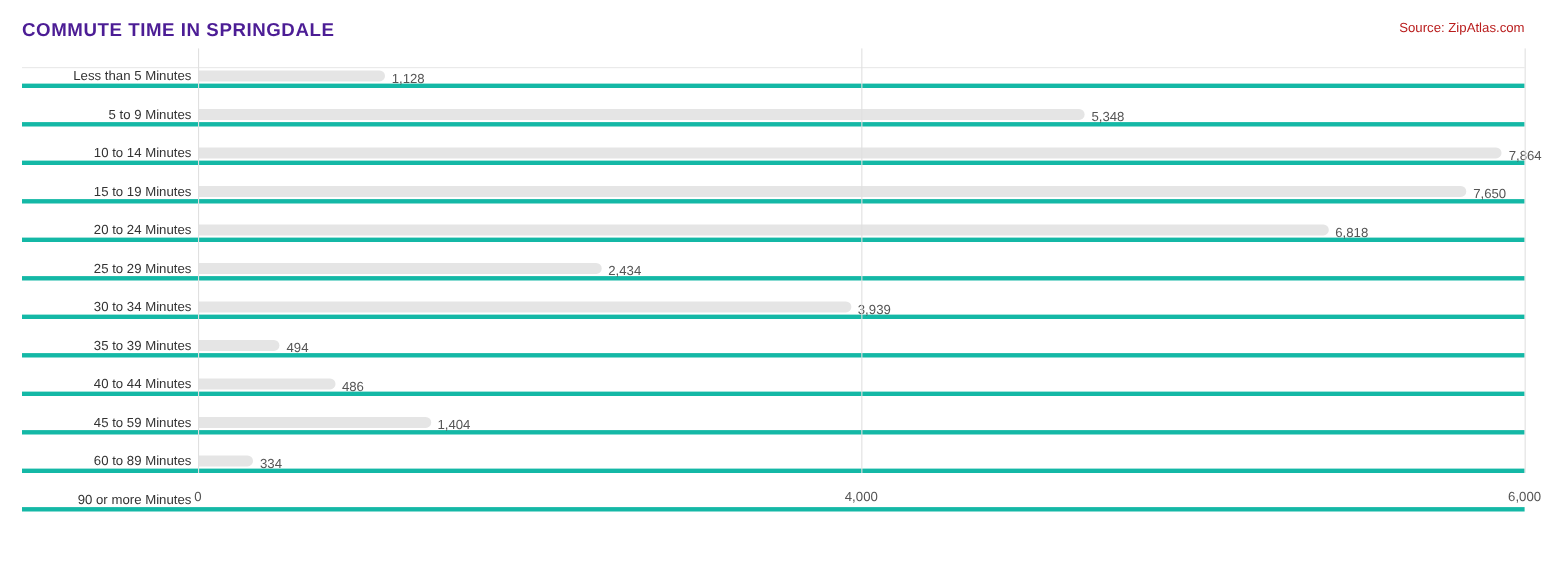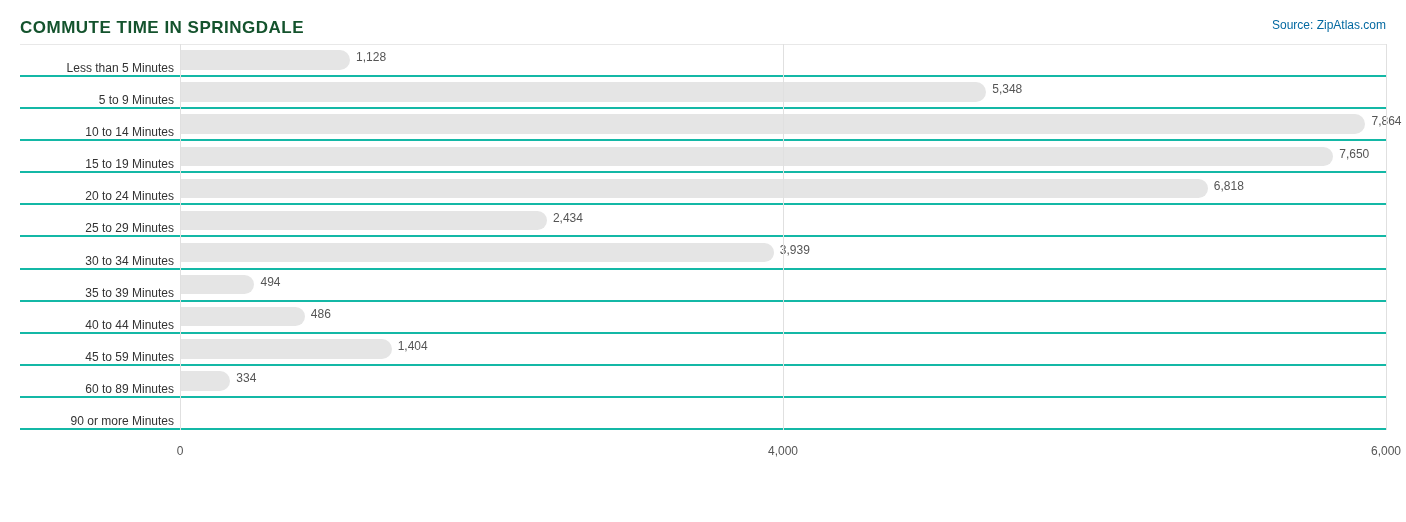--- a/index.html
+++ b/index.html
@@ -12,53 +12,54 @@
     }
     .chart-container {
       width: 1406px;
       height: 522px;
       padding: 18px 20px 40px 20px;
       position: relative;
     }
     .chart-title {
       font-size: 17px;
       font-weight: bold;
-      color: #14532d;
+      color: #4c1d95;
       text-transform: uppercase;
       letter-spacing: 0.5px;
       margin-bottom: 6px;
     }
     .source-label {
       position: absolute;
       top: 18px;
       right: 20px;
       font-size: 12px;
-      color: #0369a1;
+      color: #b91c1c;
     }
     .chart-area {
       position: relative;
       width: 100%;
       height: calc(100% - 50px);
       margin-top: 4px;
     }
     .bars-section {
       position: absolute;
       top: 0;
       left: 0;
       right: 0;
       bottom: 28px;
       display: flex;
       flex-direction: column;
     }
     .bar-row {
       flex: 1;
       display: flex;
-      align-items: flex-end;
-      border-bottom: 2px solid #14b8a6;
-      position: relative;
+      align-items: flex-start;
+      border-bottom: 4px solid #14b8a6;
+      position: relative;
+      margin-top: 17px;
     }
     .bar-row:first-child {
       border-top: 1px solid #e8e8e8;
     }
     .bar-label {
       width: 160px;
       min-width: 160px;
       font-size: 12px;
       color: #333;
       padding-right: 6px;

